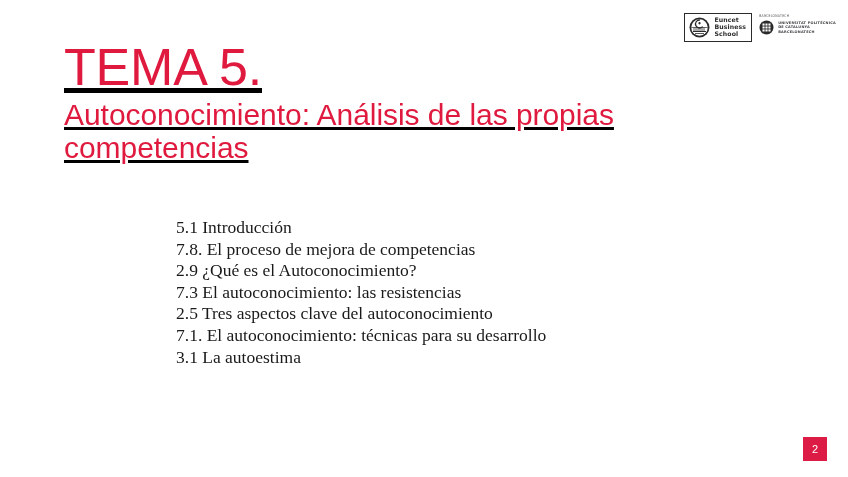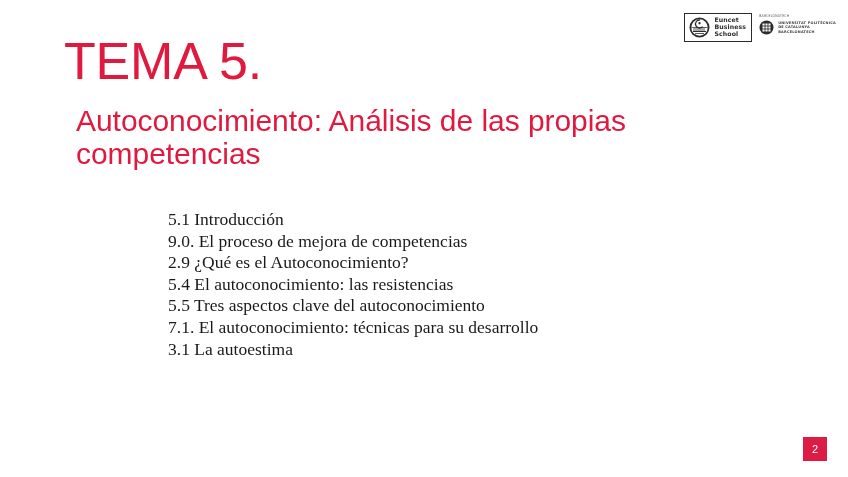--- a/index.html
+++ b/index.html
@@ -94,51 +94,52 @@
     font-weight: 700;
     color: #3c3d40;
     letter-spacing: 0.22px;
     white-space: nowrap;
   }
 
   
   .title-block {
     position: absolute;
     left: 64px;
-    top: 33px;
+    top: 39px;
     width: 640px;
+    text-decoration: underline;
   }
   .main-title {
     font-family: "Liberation Sans", sans-serif;
     font-size: 52px;
     font-weight: 400;
     line-height: 56px;
     color: #E01A3F;
     letter-spacing: -0.2px;
     margin: 0;
     white-space: nowrap;
   }
   .sub-title {
     font-family: "Liberation Sans", sans-serif;
     font-size: 30px;
     font-weight: 400;
     line-height: 33px;
     color: #E01A3F;
     letter-spacing: -0.05px;
-    margin: 12px;
+    margin: 0;
     padding-top: 3px;
     max-width: 590px;
   }
 
   
   .index-list {
     position: absolute;
     left: 164px;
     top: 205px;
-    margin: 4px;
+    margin: 12px;
     padding: 0;
     list-style: none;
   }
   .index-list li {
     font-family: "Liberation Serif", "DejaVu Serif", serif;
     font-size: 17.5px;
     line-height: 21.6px;
     color: #1a1a1a;
     white-space: nowrap;
   }
@@ -216,23 +217,23 @@
 
   </div>
 
   <div class="title-block">
     <h1 class="main-title">TEMA 5.</h1>
     <h2 class="sub-title">Autoconocimiento: Análisis de las propias competencias</h2>
   </div>
 
   <ul class="index-list" id="index-list">
       <li>5.1 Introducción</li>
-      <li>9.0. El proceso de mejora de competencias</li>
+      <li>7.8. El proceso de mejora de competencias</li>
       <li>2.9 ¿Qué es el Autoconocimiento?</li>
-      <li>5.4 El autoconocimiento: las resistencias</li>
-      <li>5.5 Tres aspectos clave del autoconocimiento</li>
+      <li>7.3 El autoconocimiento: las resistencias</li>
+      <li>2.5 Tres aspectos clave del autoconocimiento</li>
       <li>7.1. El autoconocimiento: técnicas para su desarrollo</li>
       <li>3.1 La autoestima</li>
     </ul>
 
   <div class="page-badge">2</div>
 
 </div>
 
 </body></html>

